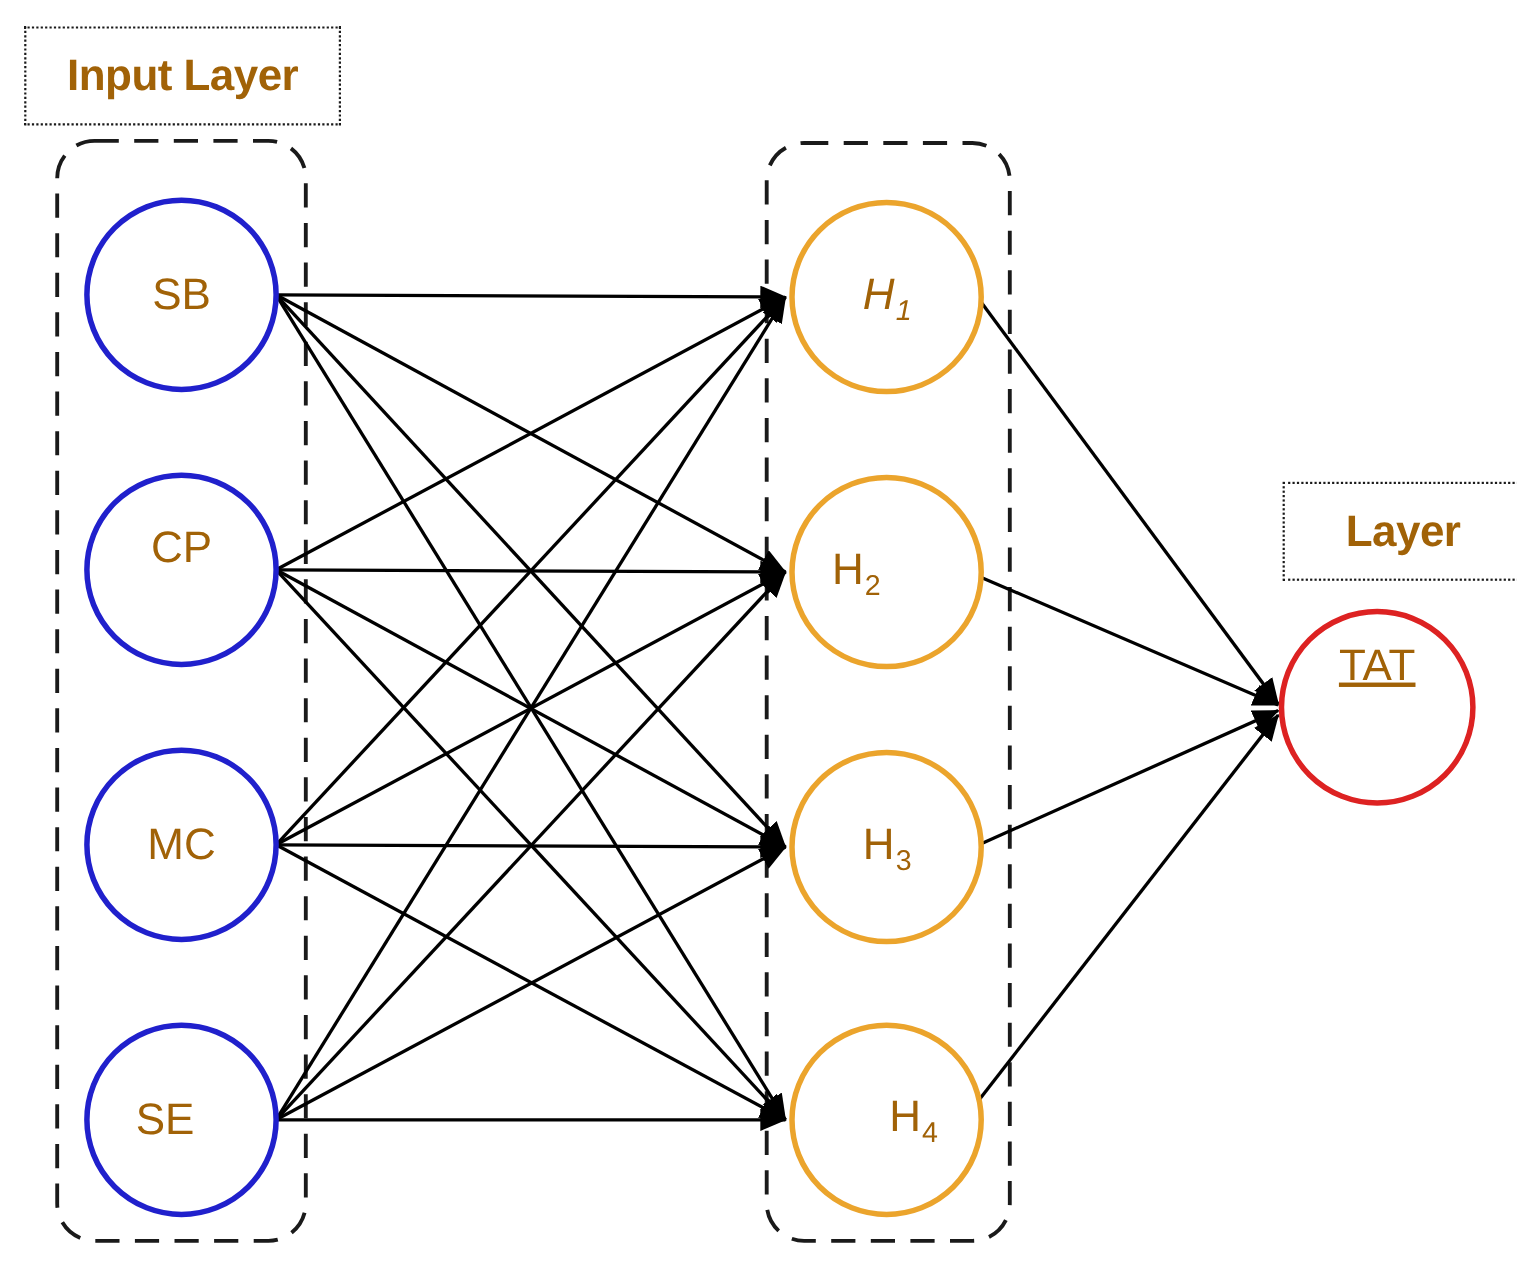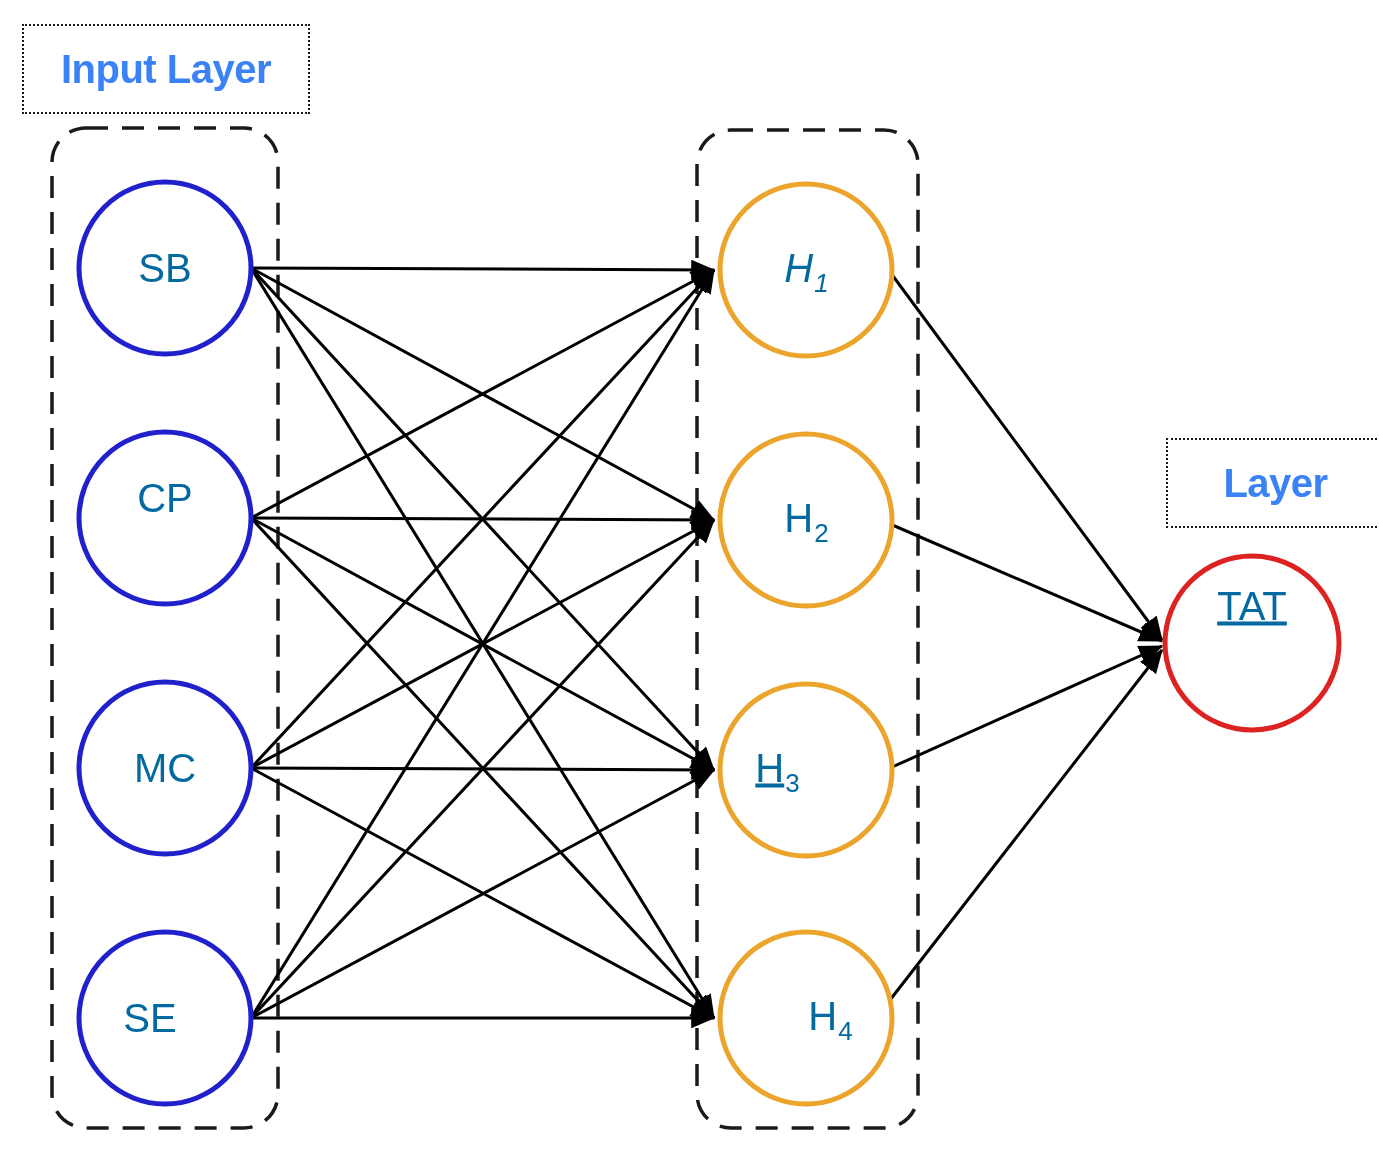--- a/index.html
+++ b/index.html
@@ -31,29 +31,29 @@
     background: #ffffff;
     display: flex;
     align-items: center;
     justify-content: center;
     box-sizing: border-box;
   }
   .layer-title-text {
     font-family: "Liberation Sans", sans-serif;
     font-weight: bold;
     font-size: 40px;
-    color: #3b82f6;
+    color: #a16207;
     letter-spacing: -0.5px;
     white-space: nowrap;
   }
   .node-label {
     position: absolute;
     font-family: "Liberation Sans", sans-serif;
     font-size: 40px;
-    color: #0369a1;
+    color: #a16207;
     white-space: nowrap;
     transform: translate(-50%, -50%);
     pointer-events: none;
   }
   .node-label sub {
     font-size: 26px;
     vertical-align: baseline;
     position: relative;
     top: 10px;
     left: 1px;
@@ -134,24 +134,24 @@
   </div>
 
   <div class="node-label" style="left:165px; top:268px;">SB</div>
   <div class="node-label" style="left:165px; top:498px;">CP</div>
   <div class="node-label" style="left:165px; top:768px;">MC</div>
   <div class="node-label" style="left:150px; top:1018px;text-align:center;">SE</div>
 
   <div class="node-label" style="left:806px; top:268px;font-style:italic;">
     <span>H</span><sub>1</sub>
   </div>
-  <div class="node-label" style="left:806px; top:518px;">
+  <div class="node-label" style="left:778px; top:518px;">
     <span>H</span><sub>2</sub>
   </div>
-  <div class="node-label" style="left:777px; top:768px;text-decoration:underline;">
+  <div class="node-label" style="left:806px; top:768px;">
     <span>H</span><sub>3</sub>
   </div>
   <div class="node-label" style="left:806px; top:1016px;margin-left:24px;">
     <span>H</span><sub>4</sub>
   </div>
 
   <div class="node-label" style="left:1252px; top:606px;text-decoration:underline;">TAT</div>
 
 </div>
 

